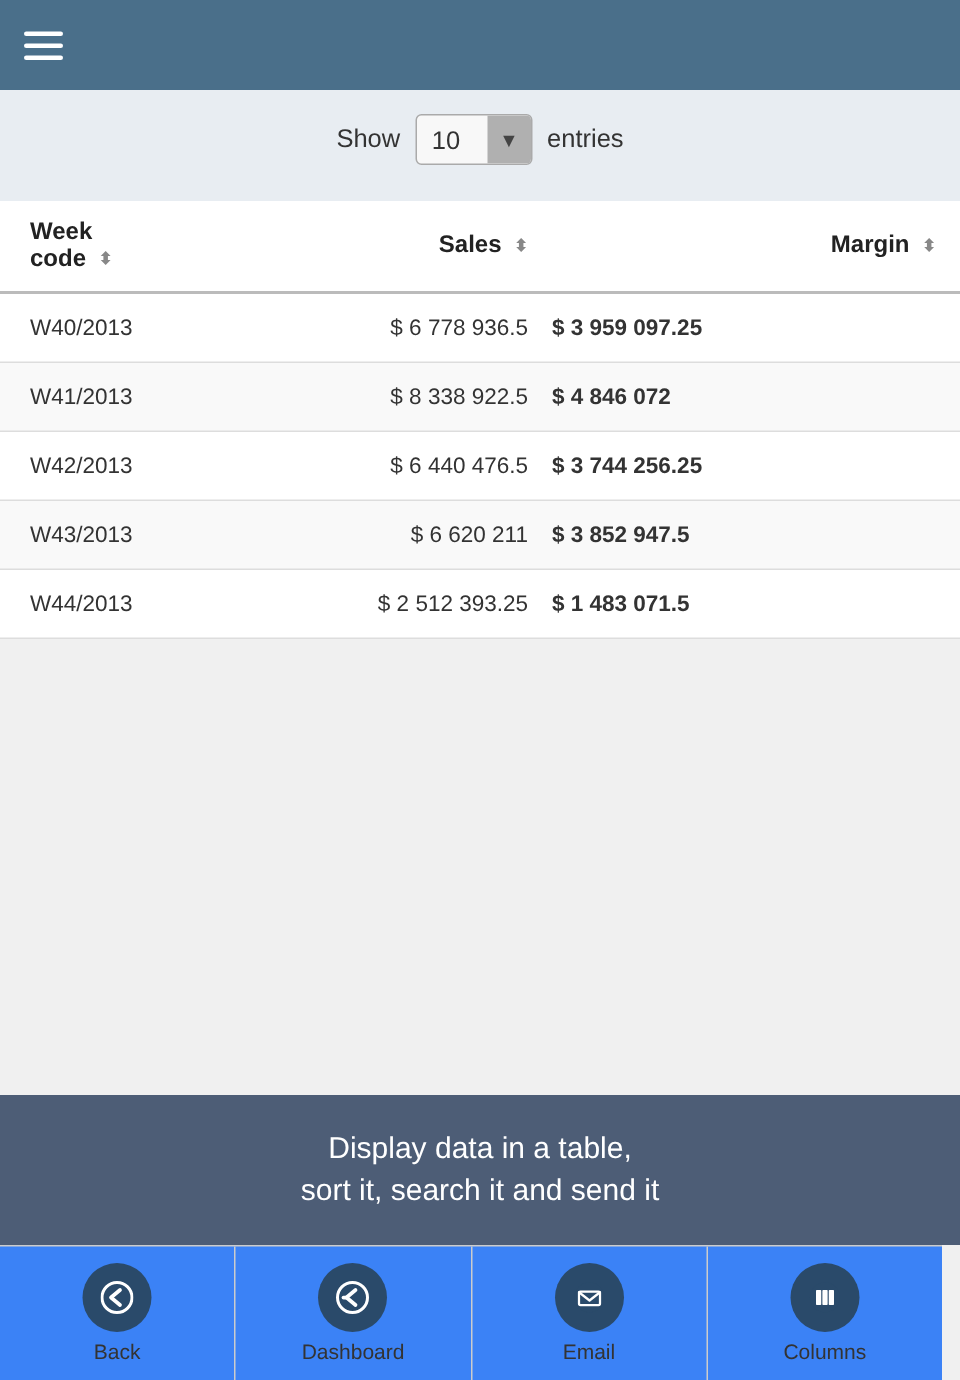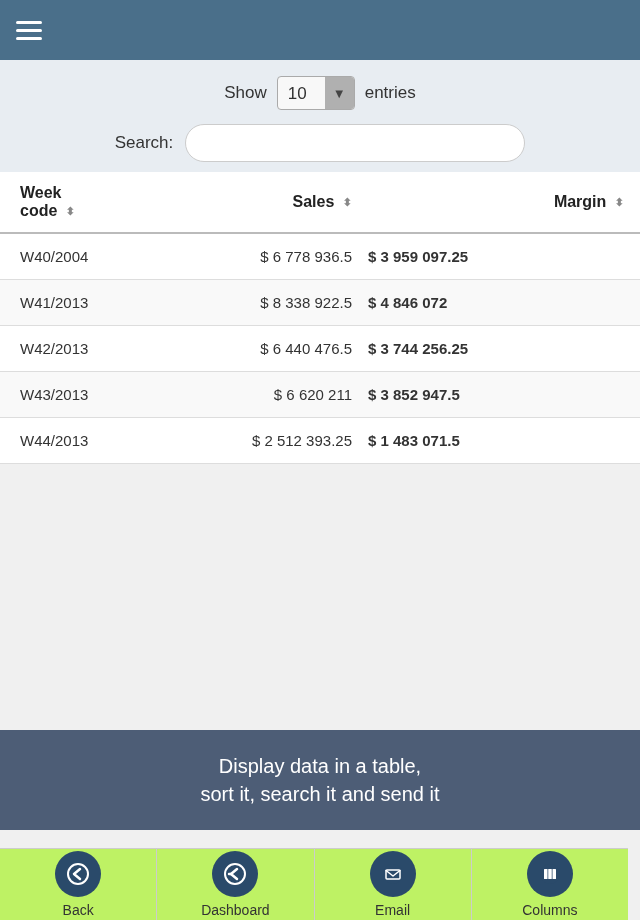--- a/index.html
+++ b/index.html
@@ -180,22 +180,22 @@
       font-size: 20px;
       line-height: 1.4;
     }
 
     
     .bottom-nav {
       position: absolute;
       bottom: 0;
       left: 0;
       right: 12px;
-      height: 72px;
-      background: #bef264;
+      height: 90px;
+      background: #3b82f6;
       border-top: 1px solid #ccc;
       display: flex;
     }
     .nav-item {
       flex: 1;
       display: flex;
       flex-direction: column;
       align-items: center;
       justify-content: center;
       gap: 5px;
@@ -238,24 +238,20 @@
     <div class="entries-select-wrapper">
       <select class="entries-select">
         <option>10</option>
         <option>25</option>
         <option>50</option>
         <option>100</option>
       </select>
       <div class="select-arrow">▼</div>
     </div>
     <span class="entries-label">entries</span>
-  </div>
-  <div class="search-row">
-    <span class="search-label">Search:</span>
-    <input class="search-input" type="text" style="">
   </div>
 </div>
 
 <div class="table-container">
   <table>
     <thead>
       <tr>
         <th>
           Week<br>code
           <span class="sort-icon">⬍</span>
@@ -265,21 +261,21 @@
           <span class="sort-icon">⬍</span>
         </th>
         <th>
           Margin
           <span class="sort-icon">⬍</span>
         </th>
       </tr>
     </thead>
     <tbody id="table-body">
     <tr>
-          <td>W40/2004</td>
+          <td>W40/2013</td>
           <td>$ 6 778 936.5</td>
           <td>$ 3 959 097.25</td>
         </tr>
         <tr>
           <td>W41/2013</td>
           <td>$ 8 338 922.5</td>
           <td>$ 4 846 072</td>
         </tr>
         <tr>
           <td>W42/2013</td>

